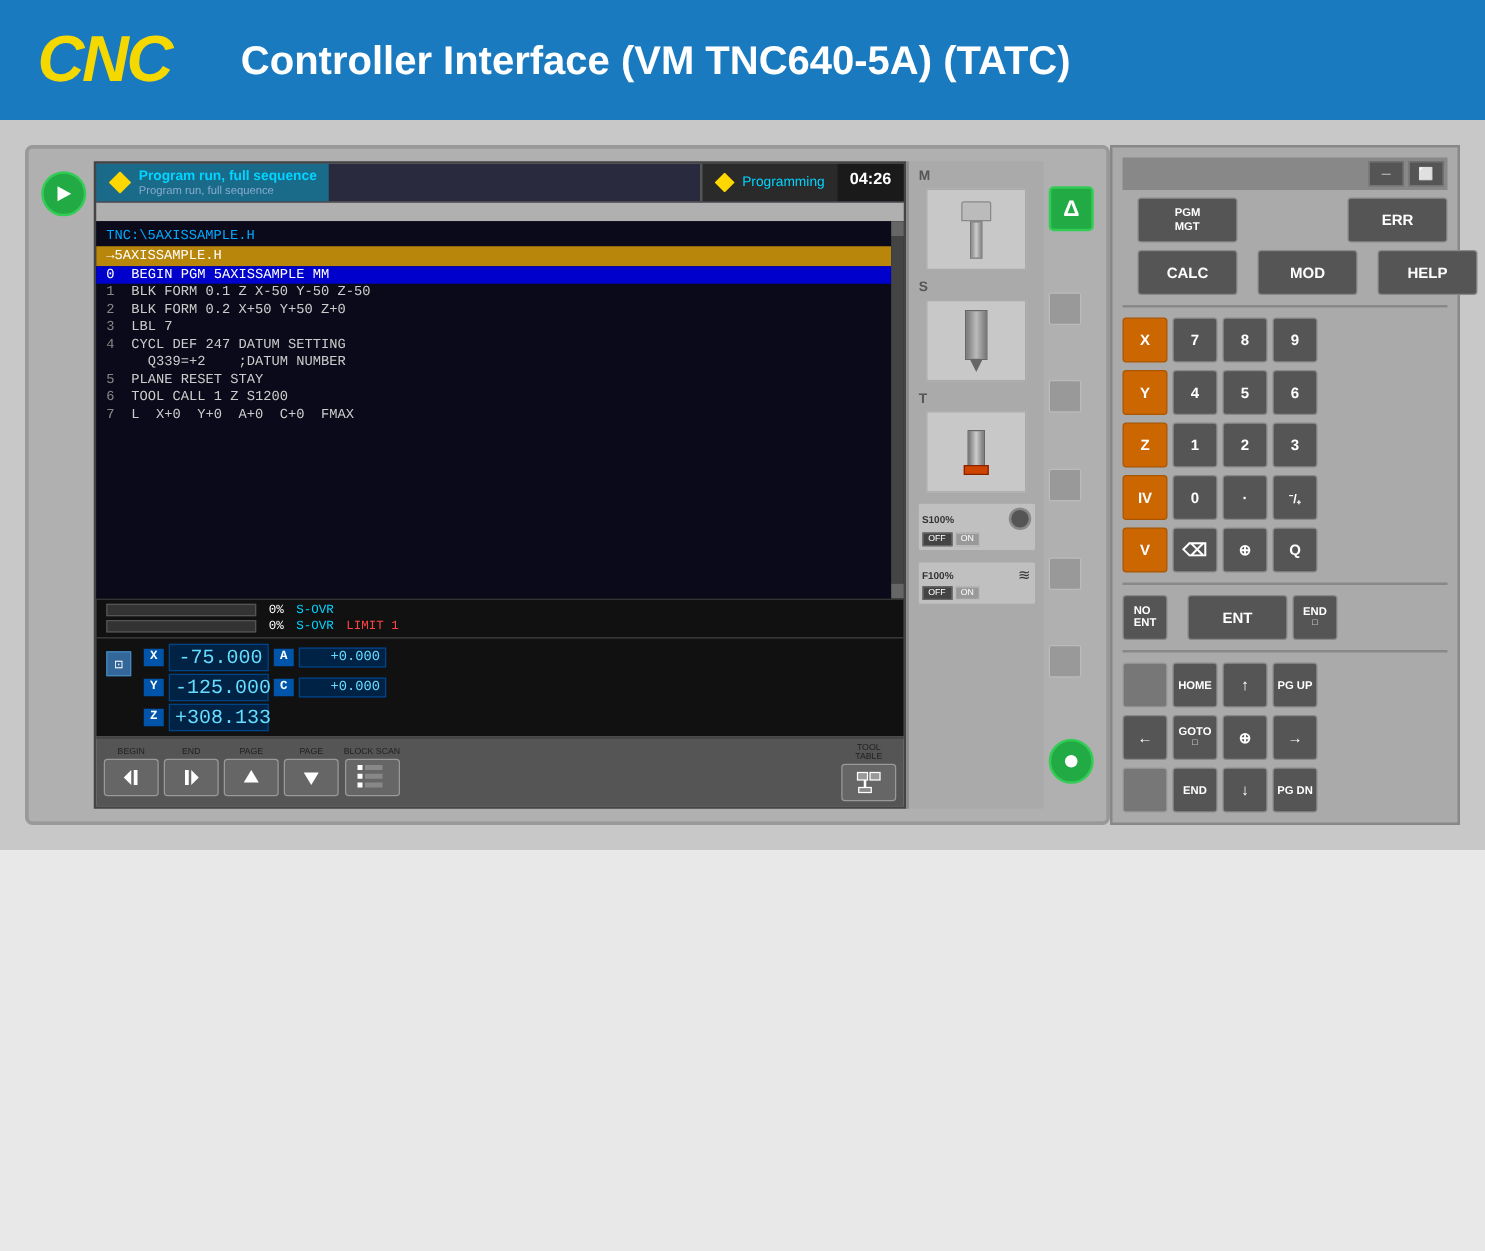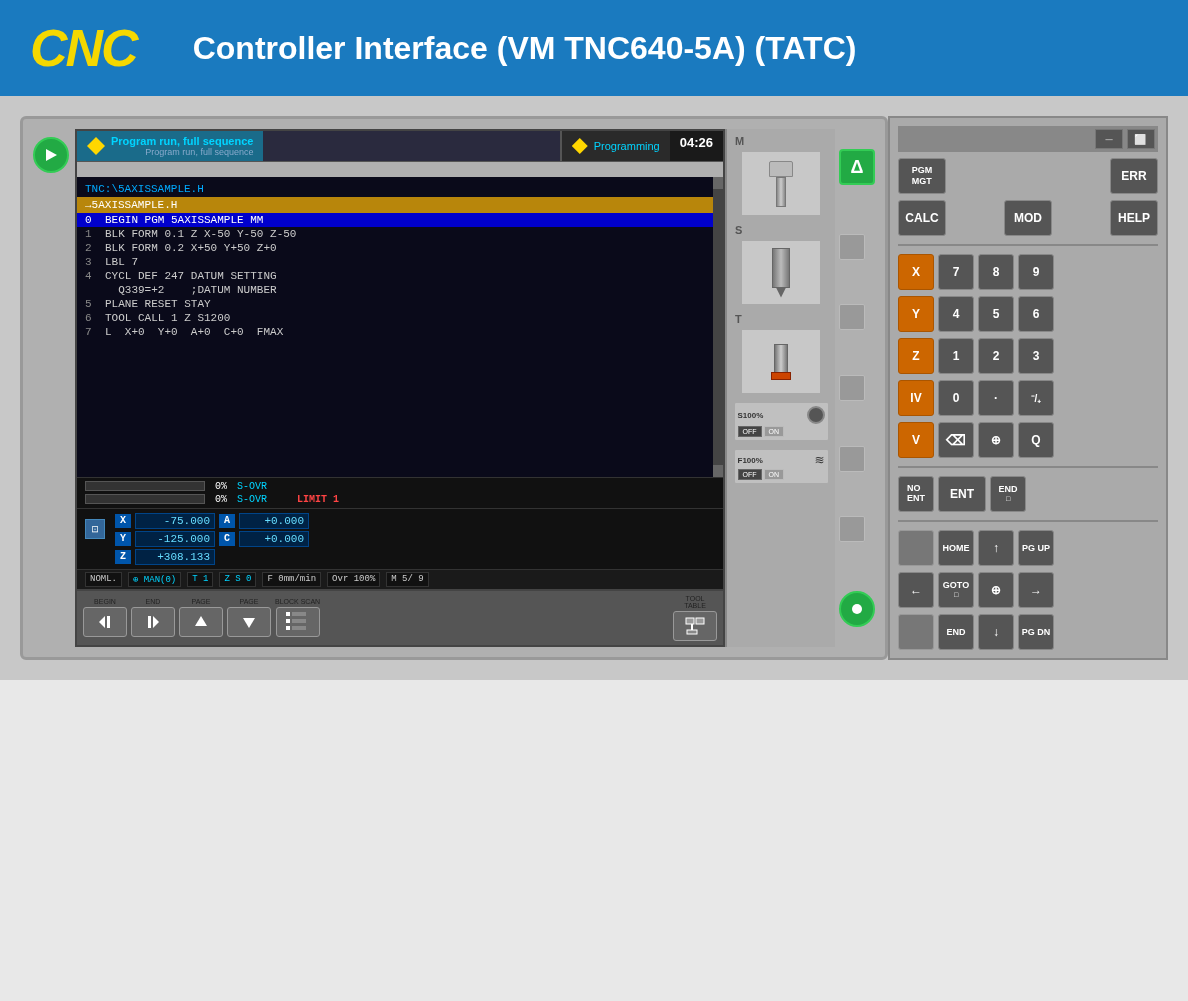--- a/index.html
+++ b/index.html
@@ -56,21 +56,21 @@
       align-items: center;
       gap: 6px;
     }
     .mode-icon {
       width: 18px;
       height: 18px;
       background: #ffd700;
       clip-path: polygon(50% 0%, 100% 50%, 50% 100%, 0% 50%);
       flex-shrink: 0;
     }
-    .mode-text-group { display: flex; flex-direction: column; align-items: flex-end; }
+    .mode-text-group { display: flex; flex-direction: column; }
     .mode-text-main {
       color: #00d4ff;
       font-size: 11px;
       font-weight: bold;
     }
     .mode-text-sub {
       color: #88aacc;
       font-size: 9px;
     }
     .screen-mode-right {
@@ -211,21 +211,21 @@
       font-size: 10px;
       font-weight: bold;
       font-family: 'Courier New', monospace;
     }
     .coord-axis.x { background: #0055aa; }
     .coord-axis.y { background: #0055aa; }
     .coord-axis.z { background: #0055aa; }
     .coord-value {
       background: #002244;
       color: #66ddff;
-      font-size: 11px;
+      font-size: 16px;
       font-family: 'Courier New', monospace;
       padding: 1px 4px;
       width: 80px;
       text-align: right;
       border: 1px solid #004488;
     }
     .coord-axis2 {
       width: 16px;
       height: 14px;
       display: flex;
@@ -332,21 +332,21 @@
       font-weight: bold;
       display: flex;
       align-items: center;
       justify-content: center;
       cursor: pointer;
       border: 1px solid #888;
       border-radius: 3px;
       flex-shrink: 0;
       font-family: Arial, sans-serif;
     }
-    .kb-btn.wide { width: 48px; }
+    .kb-btn.wide { width: 80px; margin-left: 12px; }
     .kb-btn.normal { width: 36px; }
     .kb-btn.orange { background: #cc6600; border-color: #aa5500; }
     .kb-btn.small-text { font-size: 9px; }
     .kb-btn.p-btn { background: #cc6600; color: #fff; font-size: 16px; }
     .delta-btn {
       width: 36px;
       height: 36px;
       background: #22aa44;
       border: 2px solid #33cc55;
       border-radius: 4px;
@@ -621,21 +621,21 @@
               </div>
             <span class="status-text">0%</span>
             <span class="status-label">S-OVR</span>
           </div>
           <div class="status-row">
             <div class="progress-bar-outer">
                 <div class="progress-bar-inner" style="width:0%"></div>
               </div>
             <span class="status-text">0%</span>
             <span class="status-label">S-OVR</span>
-            <span class="status-limit" style="margin-left:20px;font-weight:bold;">LIMIT 1</span>
+            <span class="status-limit" style="">LIMIT 1</span>
           </div>
         </div>
 
         <div class="coords-area">
           <div class="coord-icon">⊡</div>
           <div class="coords-grid">
             <div class="coord-row">
               <div class="coord-axis x">X</div>
               <div class="coord-value">-75.000</div>
               <div class="coord-axis2">A</div>
@@ -647,29 +647,20 @@
               <div class="coord-axis2">C</div>
               <div class="coord-value2">+0.000</div>
             </div>
             <div class="coord-row">
               <div class="coord-axis z">Z</div>
               <div class="coord-value">+308.133</div>
             </div>
           </div>
         </div>
 
-        <div class="info-bar">
-          <span class="info-cell">NOML.</span>
-          <span class="info-cell highlight">⊕ MAN(0)</span>
-          <span class="info-cell highlight">T 1</span>
-          <span class="info-cell highlight">Z S  0</span>
-          <span class="info-cell">F 0mm/min</span>
-          <span class="info-cell">Ovr  100%</span>
-          <span class="info-cell">M  5/ 9</span>
-        </div>
 
         <div class="bottom-toolbar">
           <div class="bb-btn">
             <span class="bb-label">BEGIN</span>
             <div class="bb-icon" style="background:#666;">
               <svg width="16" height="16">
                   <polygon points="8,2 8,14 2,8" fill="white"></polygon>
                   <rect x="10" y="2" width="3" height="12" fill="white"></rect>
                 </svg>
             </div>

